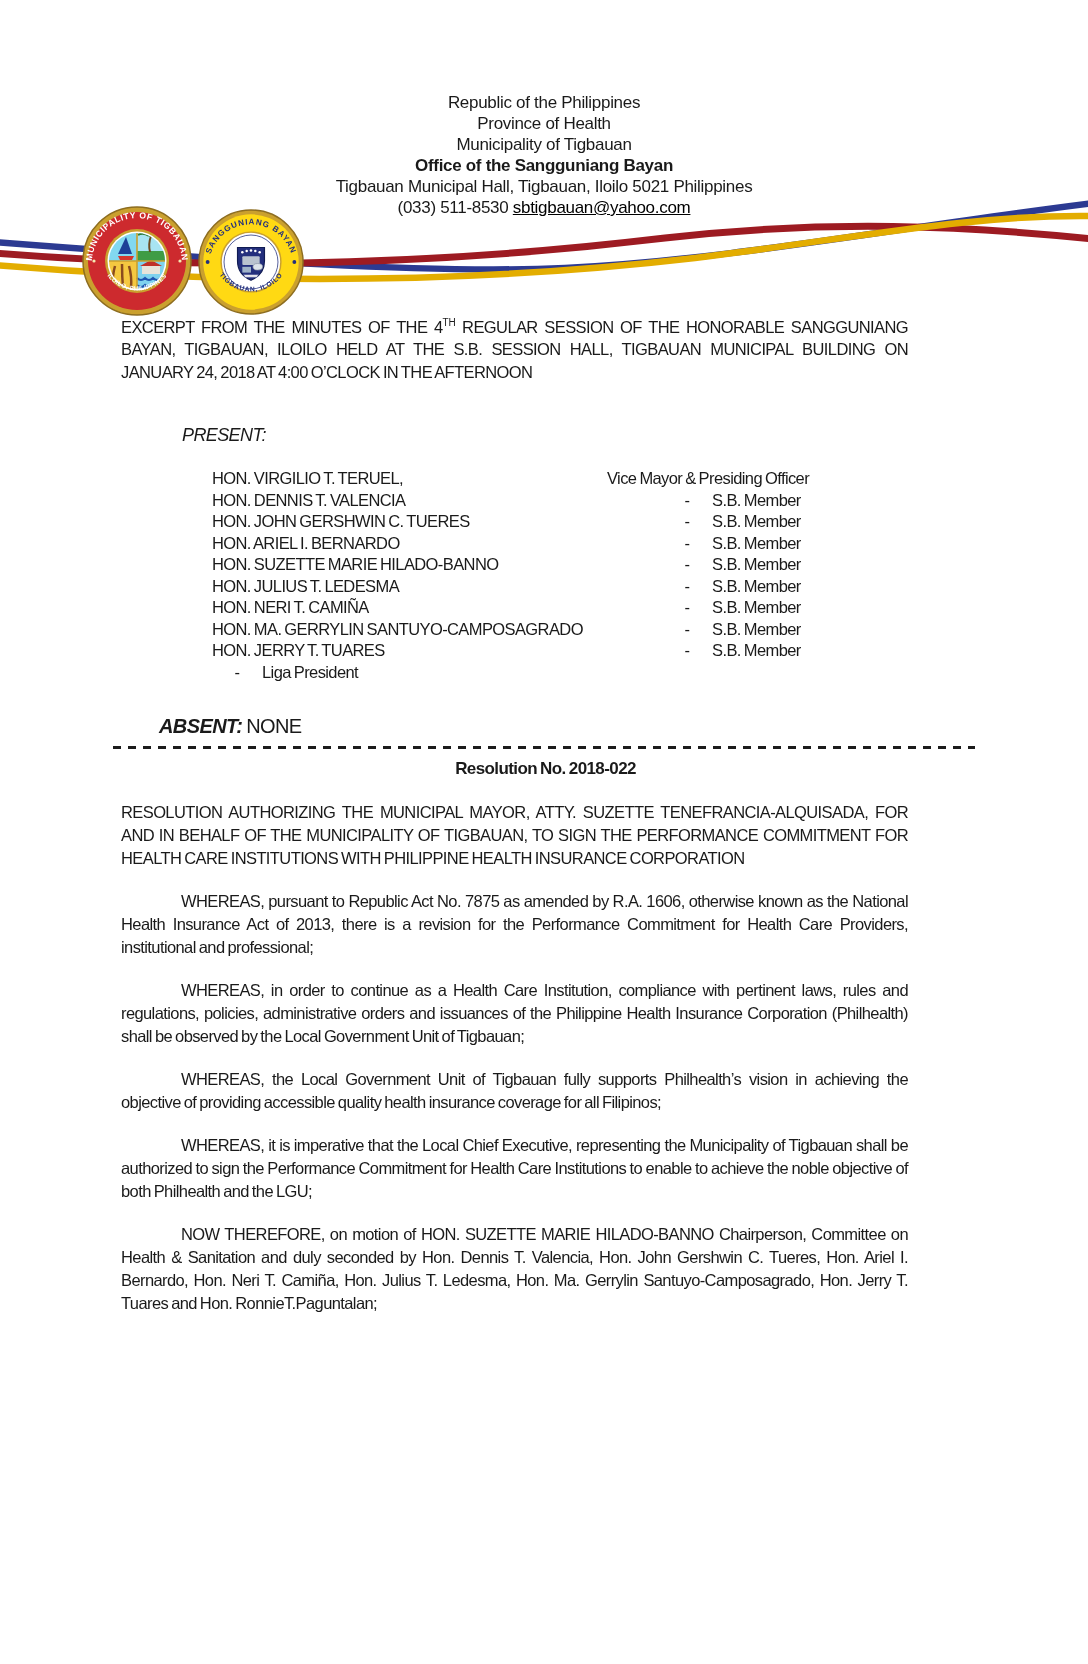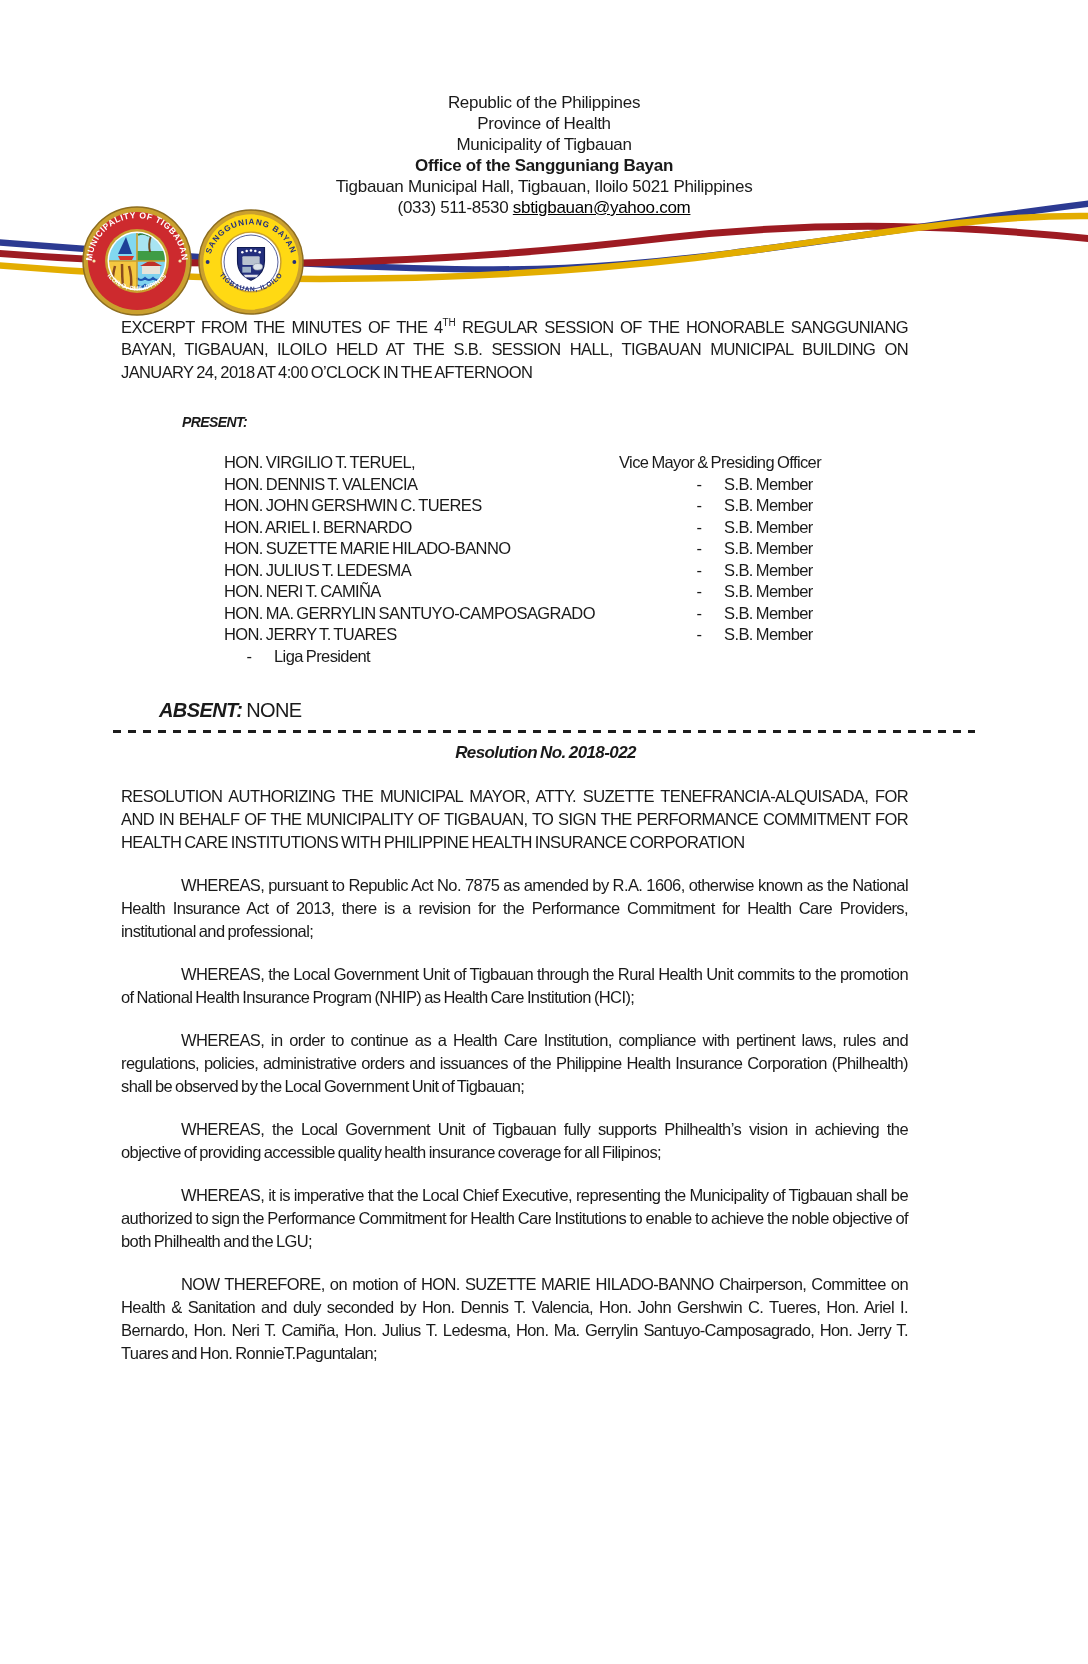--- a/index.html
+++ b/index.html
@@ -15,33 +15,33 @@
   .email { color:#000000; text-decoration:underline; }
   .decor { position:absolute; top:185px; left:0; width:1088px; height:140px; z-index:1; }
   .ribbons { position:absolute; top:0; left:0; }
   .seal { position:absolute; }
   .seal.municipal { left:82px; top:21px; }
   .seal.sb { left:198px; top:24px; }
   .content { position:relative; z-index:2; padding:0 180px 0 121px; font-size:16.5px;
     letter-spacing:-0.6px; word-spacing:-1px; }
   .excerpt { margin-top:94px; text-align:justify; line-height:22.5px; }
   .excerpt sup { font-size:10px; vertical-align:super; letter-spacing:-0.2px; }
-  .present { margin-top:31px; margin-left:61px; font-weight:bold; font-style:italic; font-size:14px; }
+  .present { margin-top:42px; margin-left:61px; font-weight:normal; font-style:italic; font-size:18px; }
   .attendees { margin-top:22px; margin-left:91px; line-height:21.5px; font-size:16.5px; }
-  .row { display:flex;margin-left:12px; }
+  .row { display:flex; }
   .row .name { width:450px; }
   .row .sep  { width:50px; text-align:center; }
   .row .role { flex:1; }
   .row.first .role { margin-left:-105px; }
   .absent { margin-top:32px; margin-left:38px; font-size:20px; }
   .absent .label { font-weight:bold; font-style:italic; }
   .dashline { margin:8px 0 0 -8px; width:862px; height:3px;
     background-image:repeating-linear-gradient(90deg, #1c1c1c 0 8px, transparent 8px 15px);
     background-size:15px 3px; background-repeat:repeat-x; background-position:0 50%; }
-  .res-no { margin-top:10px; margin-right:-62px; text-align:center; font-weight:bold; font-size:17px;font-style:italic; }
+  .res-no { margin-top:10px; margin-right:-62px; text-align:center; font-weight:bold; font-size:17px; }
   .res-title { margin-top:22px; text-align:justify; line-height:23px; }
   .para { margin-top:20px; text-align:justify; line-height:23px; text-indent:60px; }
 </style>
 </head>
 <body>
 
 <div class="page">
 
   <div class="decor">
     <svg class="ribbons" width="1088" height="140" viewBox="0 0 1088 140">
@@ -200,20 +200,19 @@
       <span>NONE</span>
     </p>
 
     <div class="dashline"></div>
 
     <p class="res-no">Resolution No. 2018-022</p>
 
     <p class="res-title">RESOLUTION AUTHORIZING THE MUNICIPAL MAYOR, ATTY. SUZETTE TENEFRANCIA-ALQUISADA, FOR AND IN BEHALF OF THE MUNICIPALITY OF TIGBAUAN, TO SIGN THE PERFORMANCE COMMITMENT FOR HEALTH CARE INSTITUTIONS WITH PHILIPPINE HEALTH INSURANCE CORPORATION</p>
 
     <p class="para">WHEREAS, pursuant to Republic Act No. 7875 as amended by R.A. 1606, otherwise known as the National Health Insurance Act of 2013, there is a revision for the Performance Commitment for Health Care Providers, institutional and professional;</p>
-    <p class="para">WHEREAS, the Local Government Unit of Tigbauan through the Rural Health Unit commits to the promotion of National Health Insurance Program (NHIP) as Health Care Institution (HCI);</p>
     <p class="para">WHEREAS, in order to continue as a Health Care Institution, compliance with pertinent laws, rules and regulations, policies, administrative orders and issuances of the Philippine Health Insurance Corporation (Philhealth) shall be observed by the Local Government Unit of Tigbauan;</p>
     <p class="para">WHEREAS, the Local Government Unit of Tigbauan fully supports Philhealth’s vision in achieving the objective of providing accessible quality health insurance coverage for all Filipinos;</p>
     <p class="para">WHEREAS, it is imperative that the Local Chief Executive, representing the Municipality of Tigbauan shall be authorized to sign the Performance Commitment for Health Care Institutions to enable to achieve the noble objective of both Philhealth and the LGU;</p>
     <p class="para">NOW THEREFORE, on motion of HON. SUZETTE MARIE HILADO-BANNO Chairperson, Committee on Health &amp; Sanitation and duly seconded by Hon. Dennis T. Valencia, Hon. John Gershwin C. Tueres, Hon. Ariel I. Bernardo, Hon. Neri T. Camiña, Hon. Julius T. Ledesma, Hon. Ma. Gerrylin Santuyo-Camposagrado, Hon. Jerry T. Tuares and Hon. RonnieT.Paguntalan;</p>
 
   </div>
 </div>
 
 </body></html>

